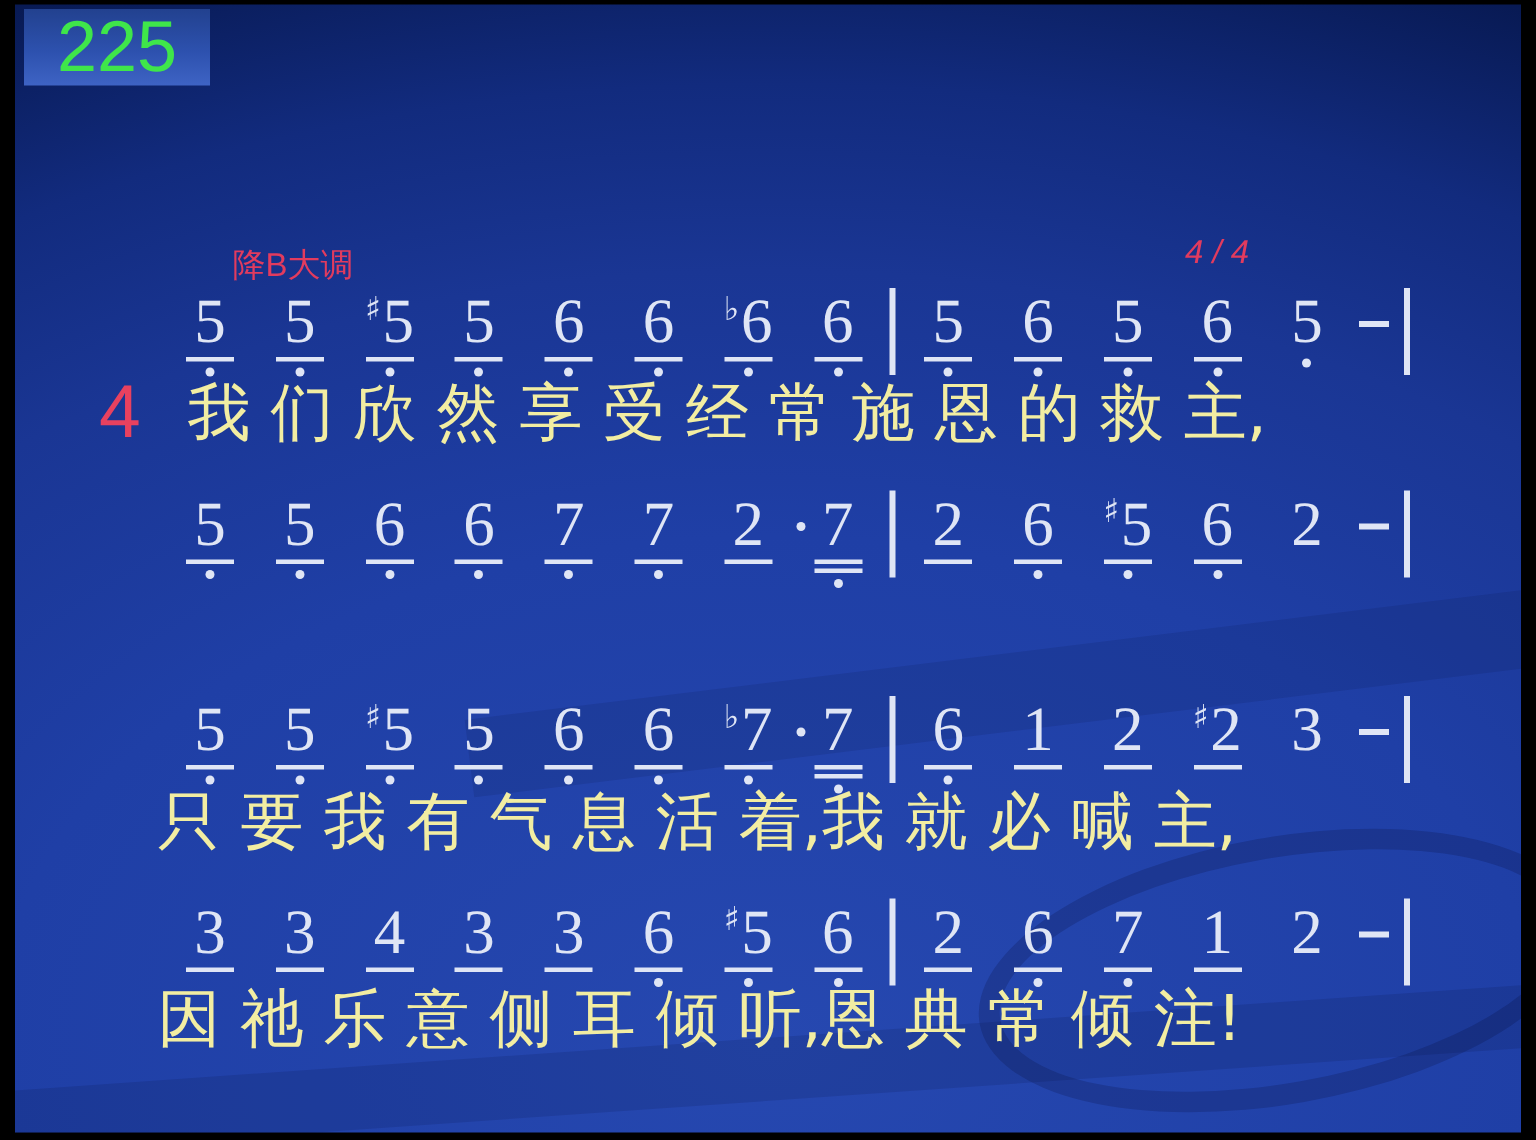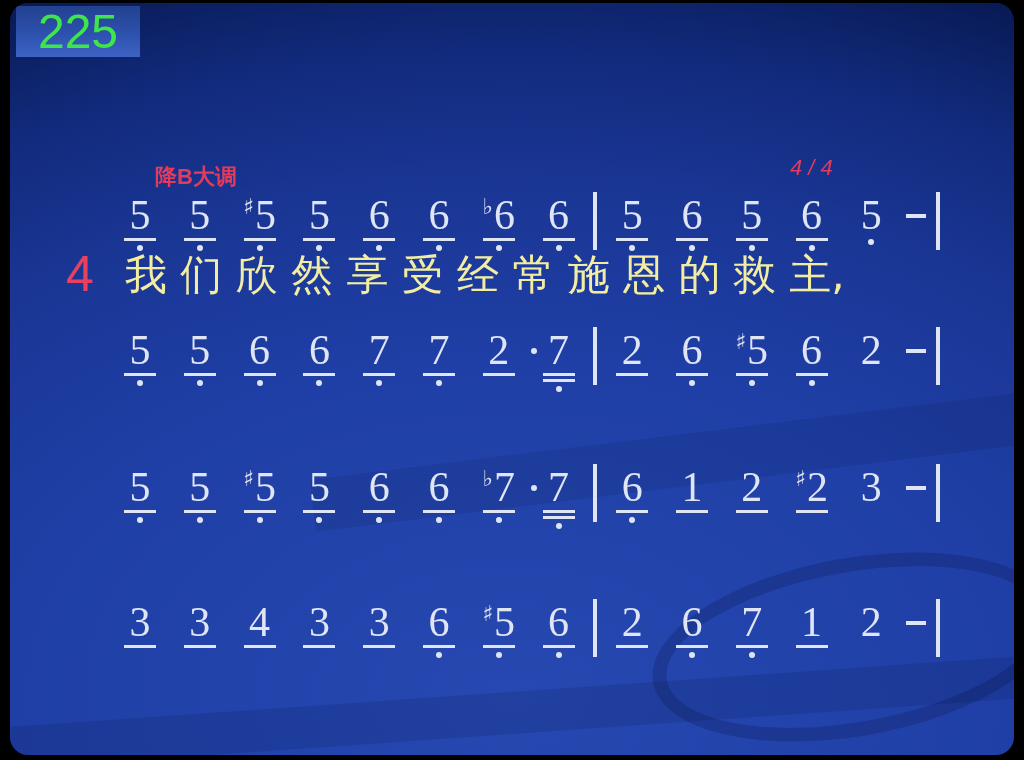--- a/index.html
+++ b/index.html
@@ -1,35 +1,35 @@
 <!DOCTYPE html>
 <html><head>
 <meta charset="utf-8">
 <style>
   html,body{margin:0;padding:0;background:#000;}
   body{width:1024px;height:760px;position:relative;overflow:hidden;
        font-family:"Liberation Sans","DejaVu Sans",sans-serif;}
   .slide{position:absolute;left:10px;top:3px;right:10px;bottom:5px;overflow:hidden;
     background:radial-gradient(135% 118% at 50% 92%,
-      #2648b0 0%, #1f3fa6 38%, #1a3694 58%, #122b7e 72%, #081a54 86%, #02050f 100%);border-radius:18px;}
+      #2648b0 0%, #1f3fa6 38%, #1a3694 58%, #122b7e 72%, #081a54 86%, #02050f 100%);}
   
   .swirl1{position:absolute;left:640px;top:555px;width:380px;height:150px;border-radius:50%;
     border:14px solid rgba(3,8,40,.18);transform:rotate(-10deg);}
   .swirl2{position:absolute;left:300px;top:428px;width:800px;height:52px;
     background:rgba(3,8,40,.10);transform:rotate(-7deg);}
   .swirl3{position:absolute;left:-60px;top:688px;width:1150px;height:42px;
     background:rgba(3,8,40,.12);transform:rotate(-4deg);}
   .badge{position:absolute;left:6px;top:3px;width:124px;height:51px;
     background:linear-gradient(180deg,#22418f 0%,#2d51ae 55%,#3e63c4 100%);
     display:flex;align-items:center;justify-content:center;}
   .badge span{color:#3fe64a;font-size:48px;line-height:48px;}
   .title{position:absolute;left:0;right:0;top:46px;text-align:center;color:#f2eda2;
     font-size:60px;font-weight:bold;letter-spacing:10px;
     text-shadow:2px 3px 4px rgba(0,0,0,.55);white-space:pre;}
-  .key{position:absolute;left:145px;top:159px;color:#e23b5e;font-size:22px;font-weight:bold;}
+  .key{position:absolute;left:145px;top:159px;color:#e23b5e;font-size:22px;}
   .time{position:absolute;left:780px;top:152px;color:#e23b5e;font-size:22px;font-style:italic;}
   .verse{position:absolute;left:56px;top:246px;color:#e8415f;font-size:50px;line-height:50px;}
   .page{position:absolute;right:48px;top:686px;color:#e8415f;font-size:52px;line-height:52px;}
   
   #score{position:absolute;left:0;top:0;right:0;bottom:0;}
   .mrow{position:absolute;left:105px;width:825px;display:flex;
     justify-content:space-between;align-items:flex-start;}
   .note{width:50px;display:flex;flex-direction:column;align-items:center;position:relative;}
   .nrow{display:flex;align-items:flex-start;height:40px;}
   .digit{font-family:"Liberation Serif","DejaVu Serif",serif;font-size:42px;line-height:40px;
@@ -346,20 +346,21 @@
           <b class="uline"></b>
         </span>
         <span class="note">
           <span class="nrow">
             <span class="digit">3</span>
           </span>
         </span>
         <span class="dash"></span>
         <span class="bar"></span>
       </div>
+      <div class="lrow" style="top: 522px;">只 要 我 有 气 息 活 着,我 就 必 喊 主,</div>
       <div class="mrow" style="top: 599px;">
         <span class="note">
           <span class="nrow">
             <span class="digit">3</span>
           </span>
           <b class="uline"></b>
         </span>
         <span class="note">
           <span class="nrow">
             <span class="digit">3</span>
@@ -434,15 +435,16 @@
           <b class="uline"></b>
         </span>
         <span class="note">
           <span class="nrow">
             <span class="digit">2</span>
           </span>
         </span>
         <span class="dash"></span>
         <span class="bar"></span>
       </div>
+      <div class="lrow" style="top: 653px;">因 祂 乐 意 侧 耳 倾 听,恩 典 常 倾 注!</div>
     </div>
 
 </div>
 
 </body></html>

